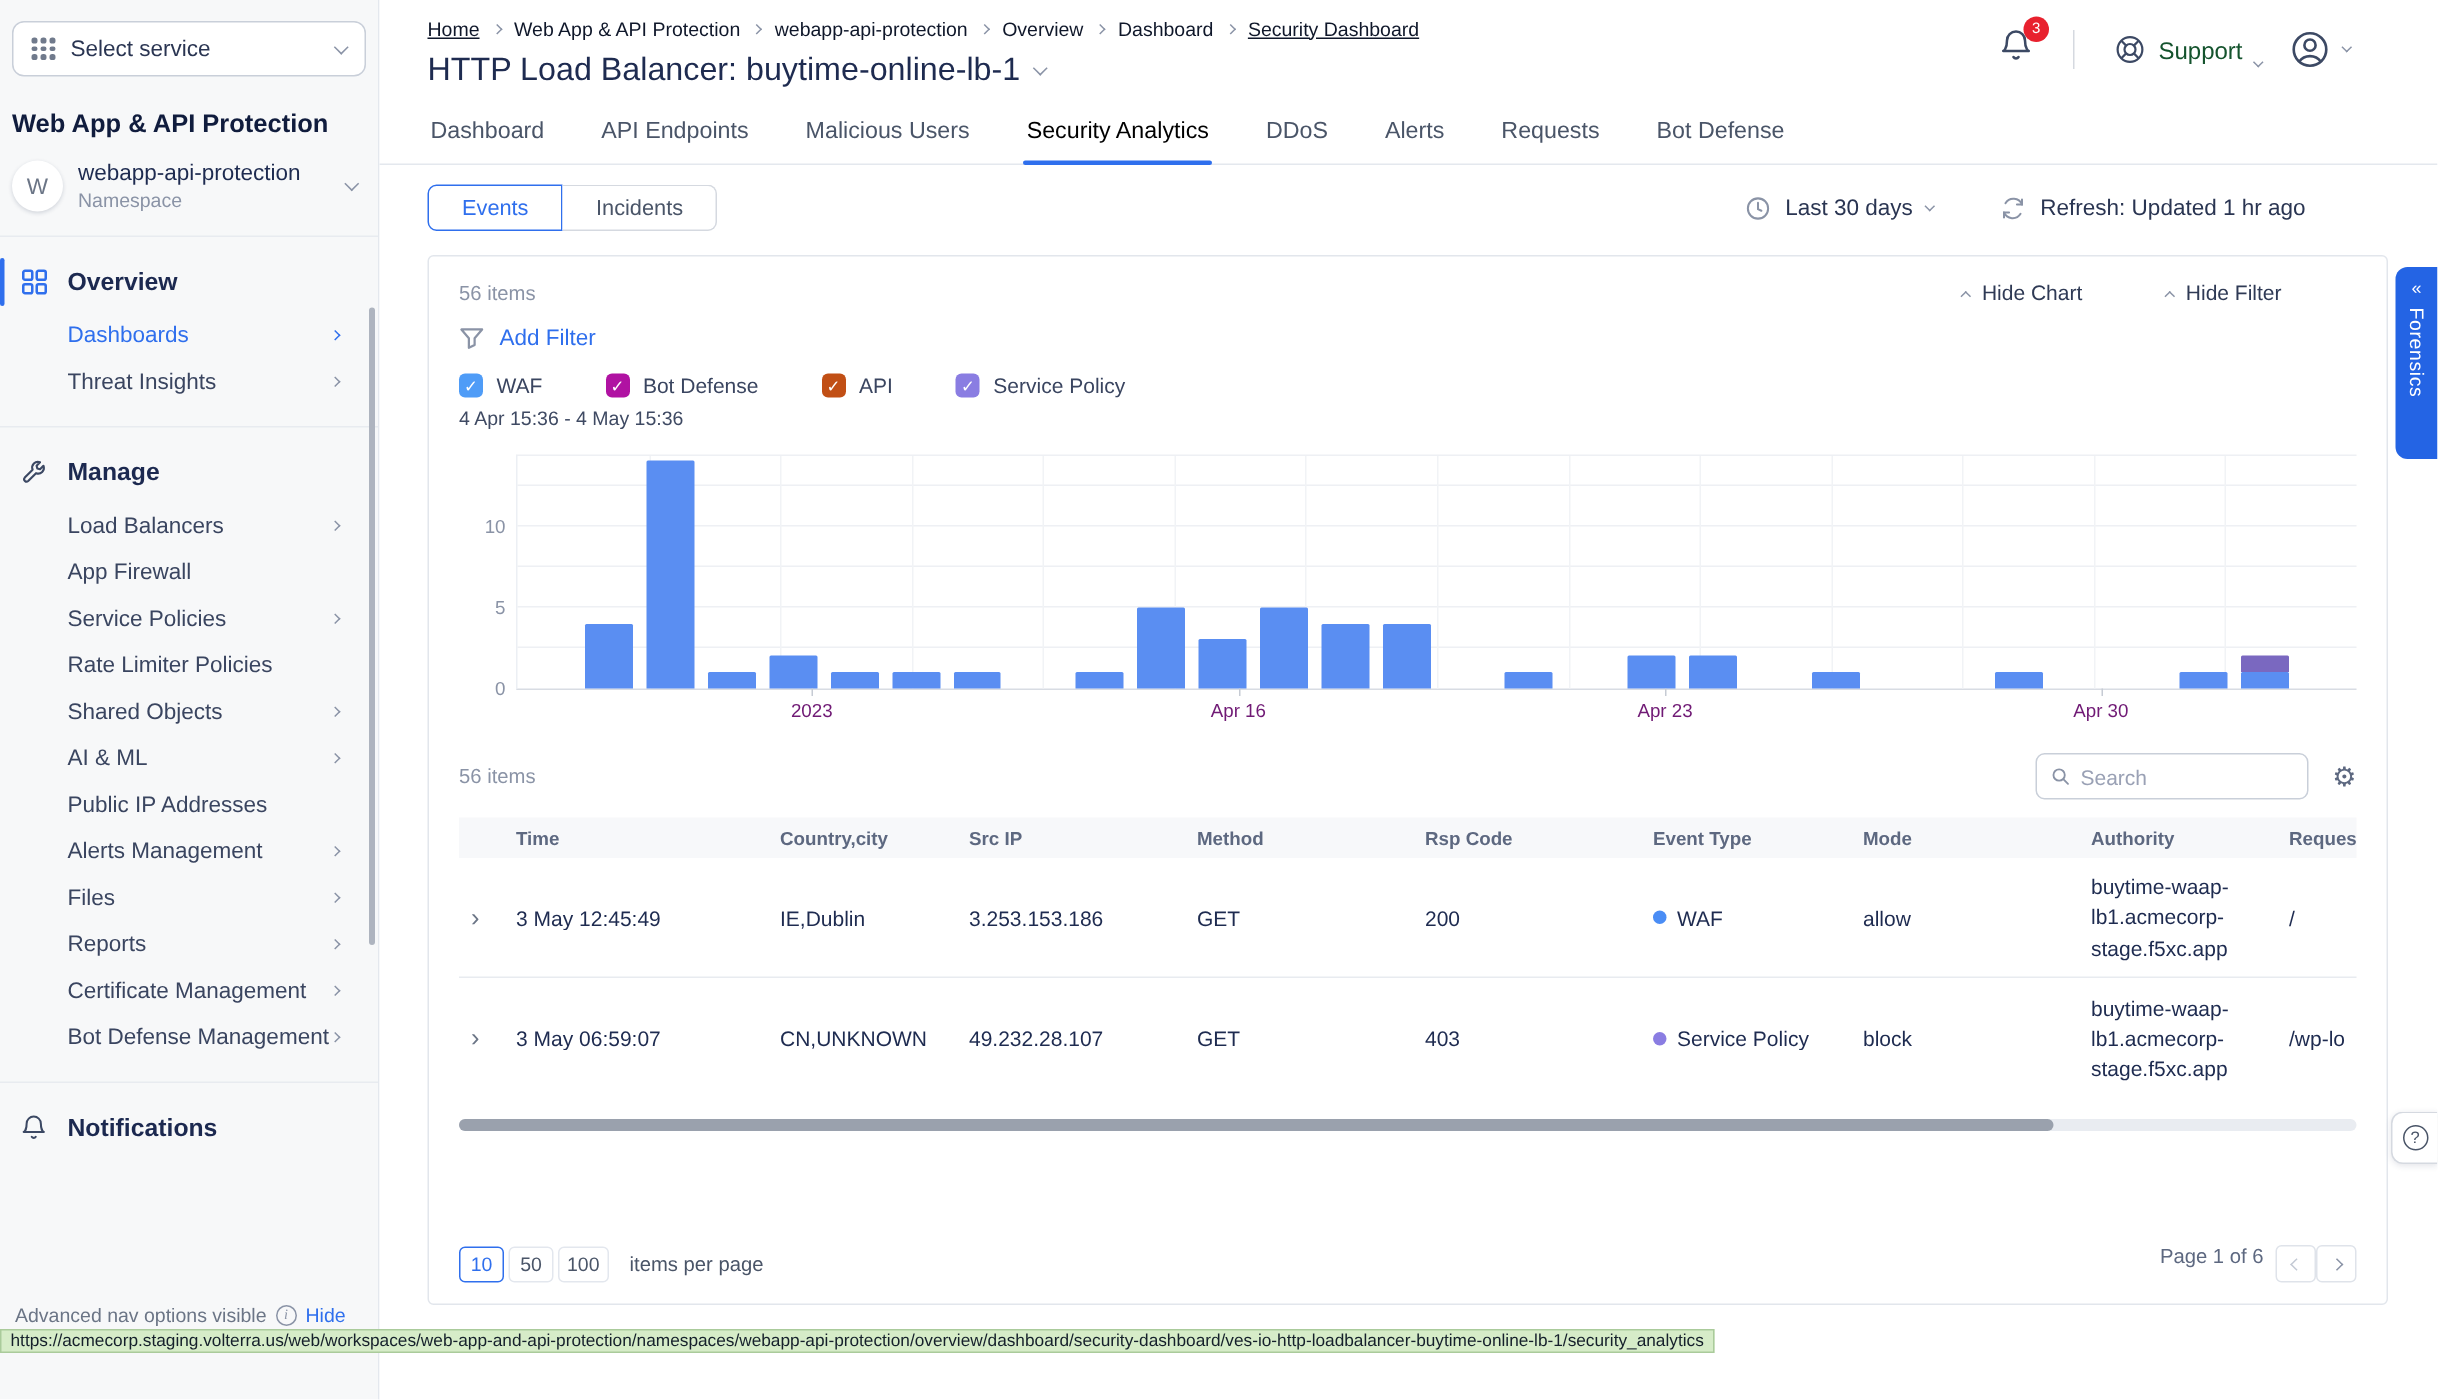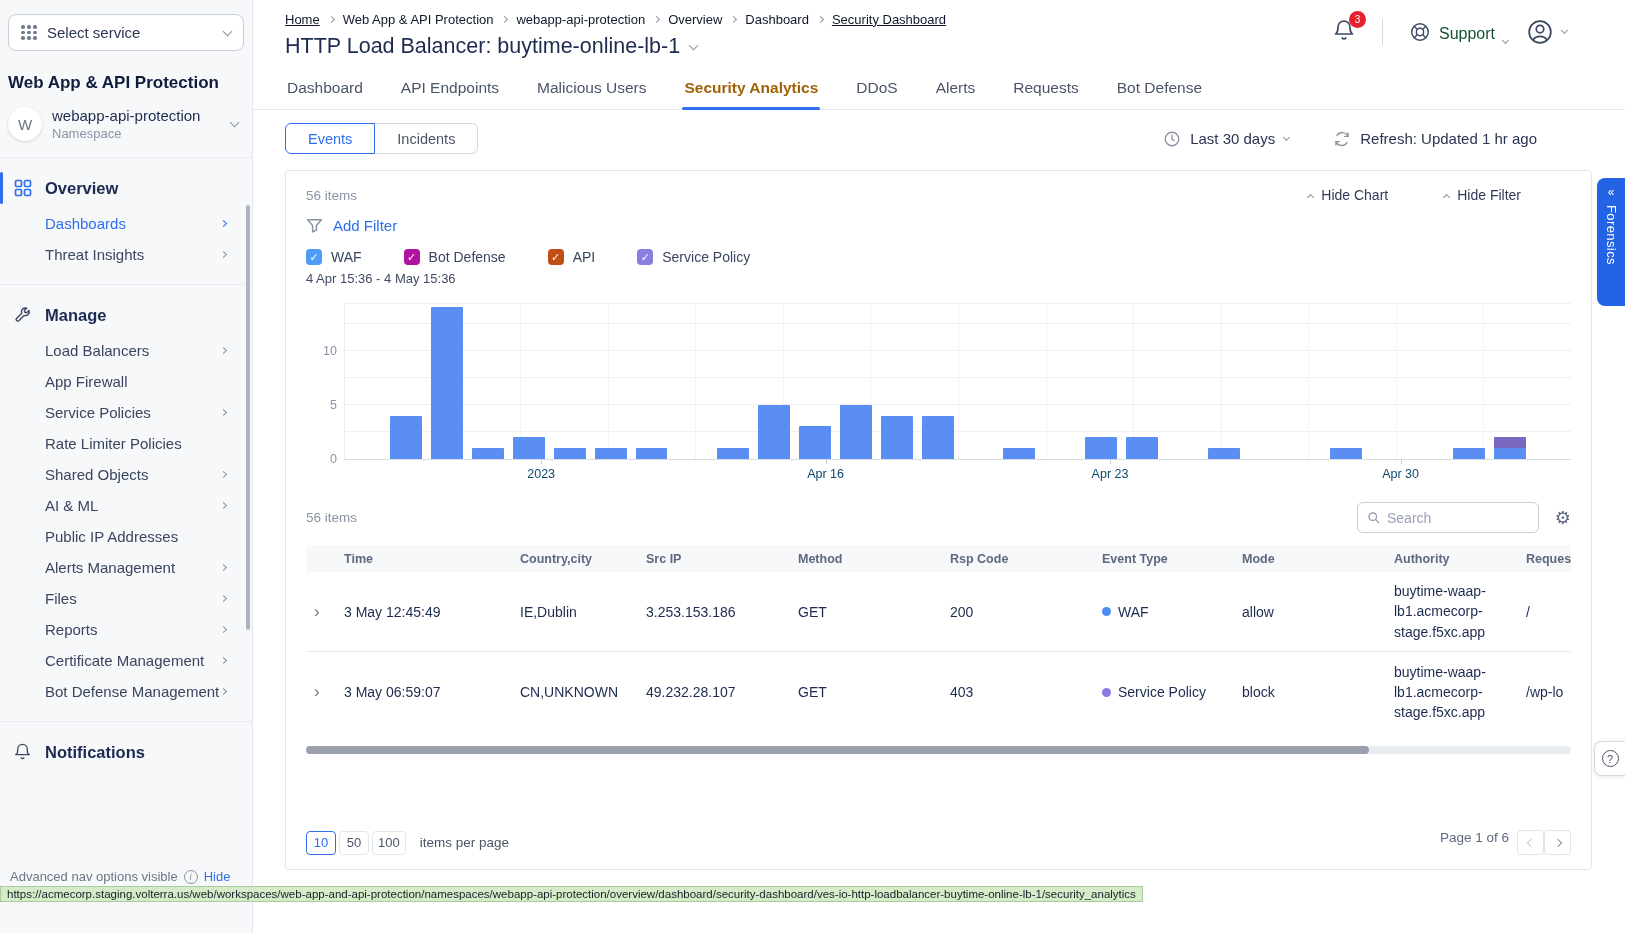--- a/index.html
+++ b/index.html
@@ -53,21 +53,21 @@
   .page-title { font-size:21.5px; color:#1e2b50; }
   .top-right { margin-left:auto; display:flex; align-items:center; gap:18px; padding:8px 58px 0 0; }
   .bell-wrap { position:relative; cursor:pointer; color:#3c4964; }
   .badge { position:absolute; top:-7px; right:-10px; min-width:17px; height:17px; background:#e8212e; border-radius:50%; color:#fff; font-size:10px; display:flex; align-items:center; justify-content:center; padding:0 3px; }
   .vdiv { width:1px; height:26px; background:#d5d9e0; margin:0 8px; }
   .support { display:flex; align-items:flex-end; gap:8px; font-size:16px; color:#14532d; cursor:pointer; }
   .avatar-btn { display:flex; align-items:center; gap:8px; cursor:pointer; color:#3c4964; }
 
   .tabbar { display:flex; gap:34px; padding:0 0 0 32px; margin-top:14px; border-bottom:1px solid #e4e8ee; }
   .tab { font-size:15.5px; color:#4a5568; padding:6px 2px 12px 2px; cursor:pointer; position:relative; white-space:nowrap; }
-  .tab.active { color:#a16207; font-weight:700; }
+  .tab.active { color:#000000; font-weight:400; }
   .tab.active:after { content:""; position:absolute; left:0; right:0; bottom:-1px; height:3px; background:#2f6fed; border-radius:2px; }
 
   .controls { display:flex; align-items:center; margin:13px 0 0 32px; padding-right:88px; }
   .toggle { display:flex; }
   .toggle .tbtn { height:31px; padding:0 22px; font-size:14.5px; display:flex; align-items:center; cursor:pointer; background:#fff; }
   .tbtn.on { border:1px solid #2f6fed; color:#2f6fed; border-radius:6px 0 0 6px; }
   .tbtn.off { border:1px solid #d5d9e0; border-left:none; color:#4a5568; border-radius:0 6px 6px 0; }
   .ctrl-right { margin-left:auto; display:flex; align-items:flex-start; gap:44px; }
   .ctrl-item { display:flex; align-items:center; gap:9px; font-size:15px; color:#2a3552; cursor:pointer; }
   .ctrl-item .icn { color:#8a93a6; display:flex; }
@@ -85,21 +85,21 @@
   .cbox { width:16px; height:16px; border-radius:4px; color:#fff; font-size:11px; display:flex; align-items:center; justify-content:center; }
   .date-range { font-size:13px; color:#3f4a63; margin-top:6px; }
 
   .chart { position:relative; margin-top:17px; height:183px; padding-left:38px; }
   .plot { position:relative; height:157px; border-bottom:1px solid #d8dce3; border-left:1px solid #eceff4; border-top:1px solid #eef0f4; }
   .hline { position:absolute; left:0; right:0; height:1px; background:#eef0f4; }
   .vline { position:absolute; top:0; bottom:0; width:1px; background:#f1f3f6; }
   .bar { position:absolute; border-radius:1px 1px 0 0; }
   .ylab { position:absolute; right:100%; margin-right:8px; font-size:12.5px; color:#8a93a6; transform:translateY(50%); }
   .xtick { position:absolute; top:100%; width:1px; height:5px; background:#c6cbd4; }
-  .xlab { position:absolute; top:100%; margin-top:8px; transform:translateX(-50%); font-size:12.5px; color:#0c4a6e; white-space:nowrap; }
+  .xlab { position:absolute; top:100%; margin-top:8px; transform:translateX(-50%); font-size:12.5px; color:#701a75; white-space:nowrap; }
 
   .items-row { display:flex; align-items:center; margin-top:16px; }
   .items-right { margin-left:auto; display:flex; align-items:center; gap:16px; }
   .searchbox { width:182px; height:31px; border:1px solid #c9cfd9; border-radius:6px; display:flex; align-items:center; padding:0 9px; gap:7px; color:#8a93a6; background:#fff; }
   .searchbox input { border:none; outline:none; font-size:14px; width:100%; color:#2a3552; font-family:inherit; background:transparent; }
   .searchbox input::placeholder { color:#9aa1b5; }
   .gear { font-size:18px; color:#5d6880; cursor:pointer; line-height:1; }
 
   .tbl { margin-top:12px; }
   .trow { display:grid; grid-template-columns:36px 176px 126px 152px 152px 152px 140px 152px 132px minmax(40px,1fr); align-items:center; }

